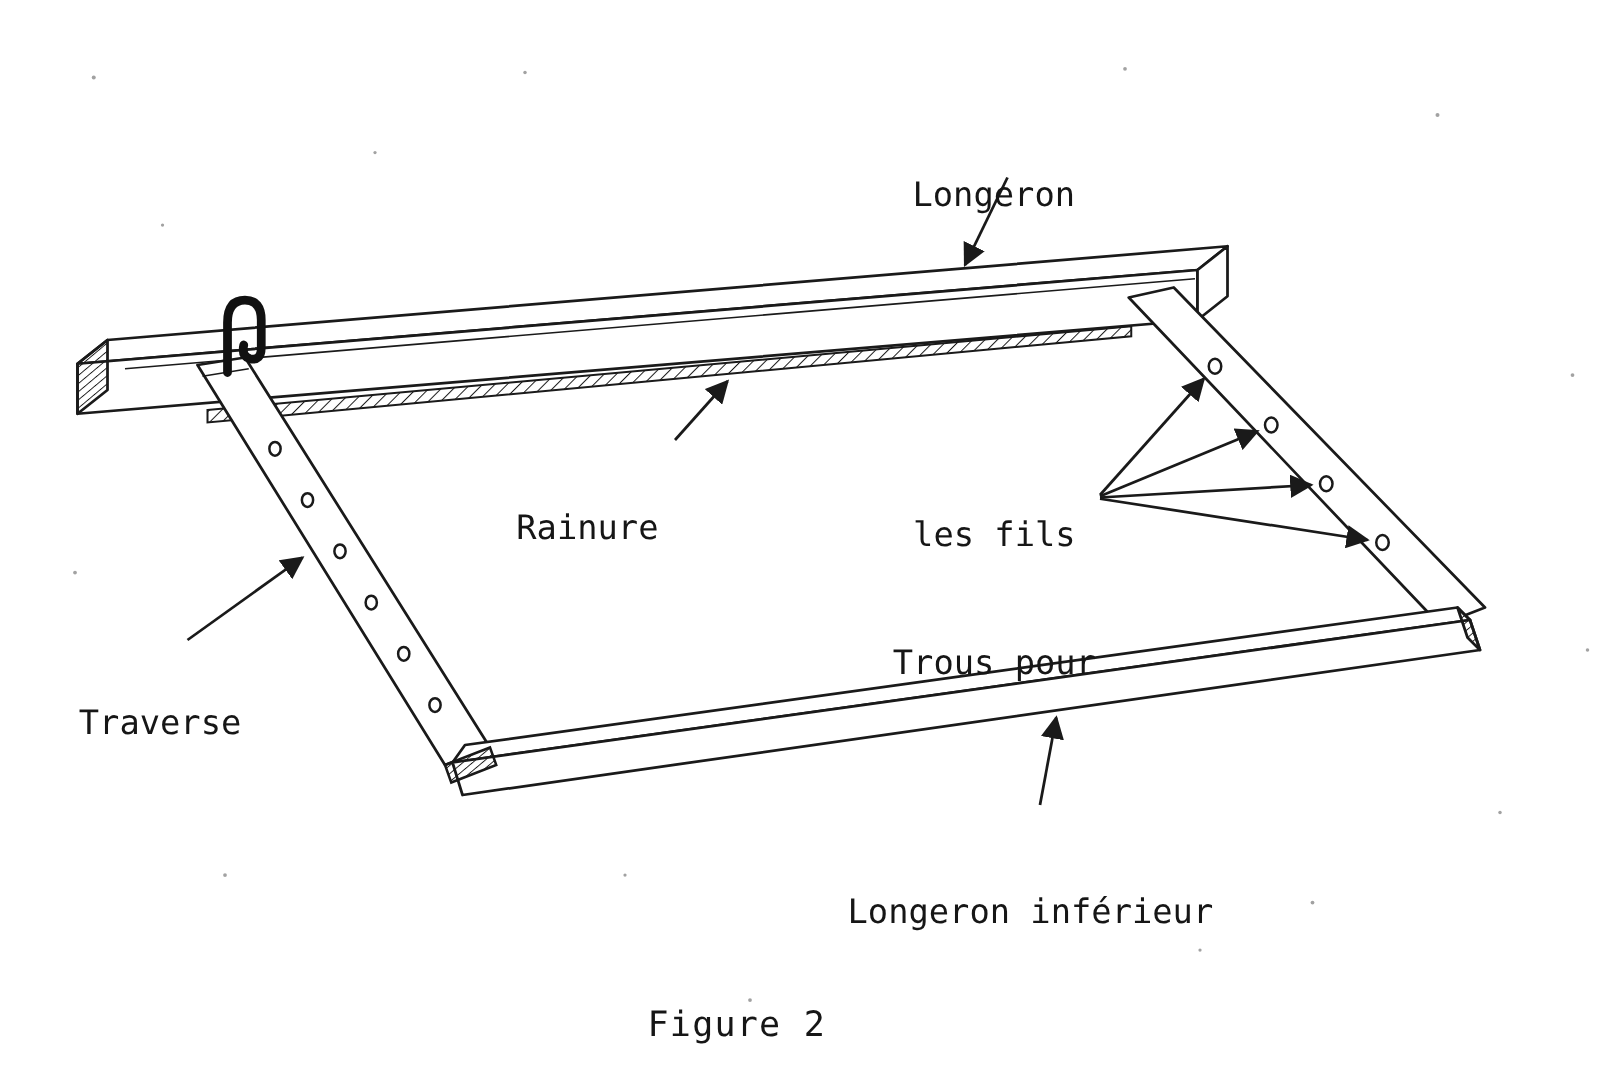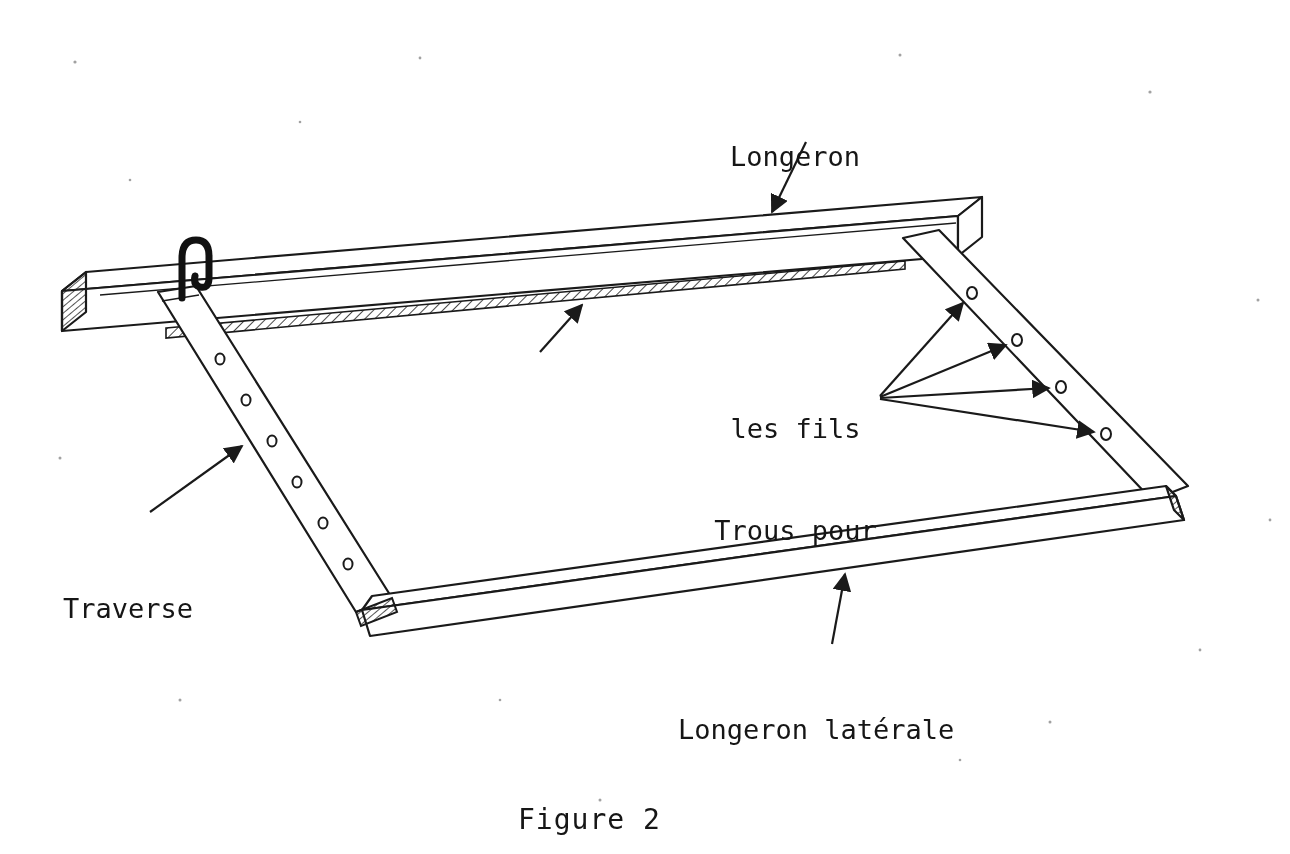--- a/index.html
+++ b/index.html
@@ -115,31 +115,34 @@
       <line x1="880" y1="399" x2="1094" y2="432" marker-end="url(#arrow)"></line>
       <line x1="150" y1="512" x2="242" y2="446" marker-end="url(#arrow)"></line>
       <line x1="832" y1="644" x2="845" y2="574" marker-end="url(#arrow)"></line>
     </g>
   </svg>
 
   <div class="lbl center" style="left:700px;top:72px;width:190px;">
     <span>Longeron</span>
   </div>
 
+  <div class="lbl" style="left:413px;top:338px;">
+    <span>Rainure</span>
+  </div>
 
   <div class="lbl center" style="left:703px;top:344px;width:185px;">
     <span>les fils</span>
     <span>Trous pour</span>
   </div>
 
-  <div class="lbl" style="left:63px;top:524px;">
+  <div class="lbl" style="left:63px;top:494px;">
     <span>Traverse</span>
   </div>
 
   <div class="lbl" style="left:678px;top:645px;">
-    <span>Longeron latérale</span>
+    <span>Longeron inférieur</span>
   </div>
 
   <div class="lbl caption" style="left:518px;top:731px;">
     <span>Figure 2</span>
   </div>
 
 </div>
 
 </body></html>

